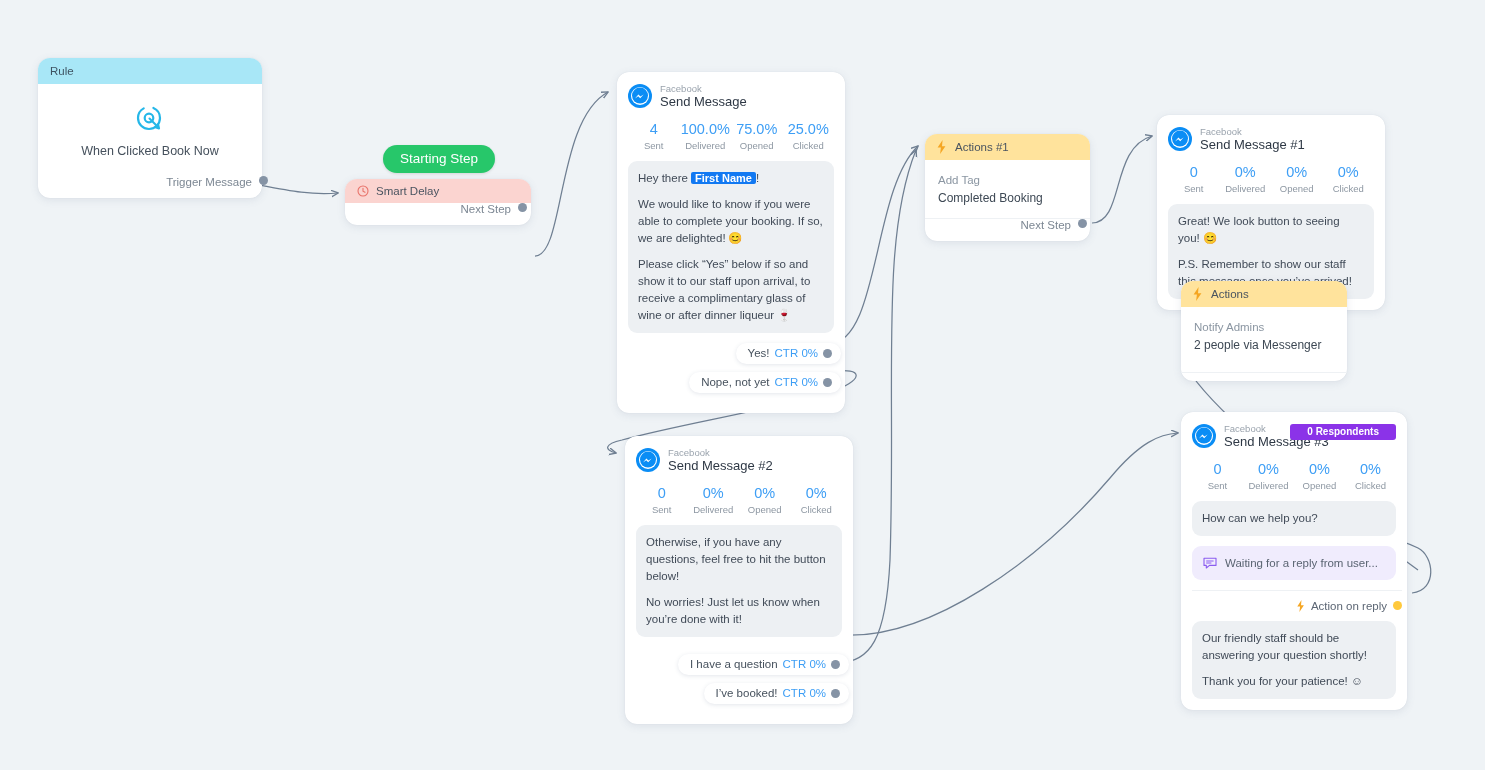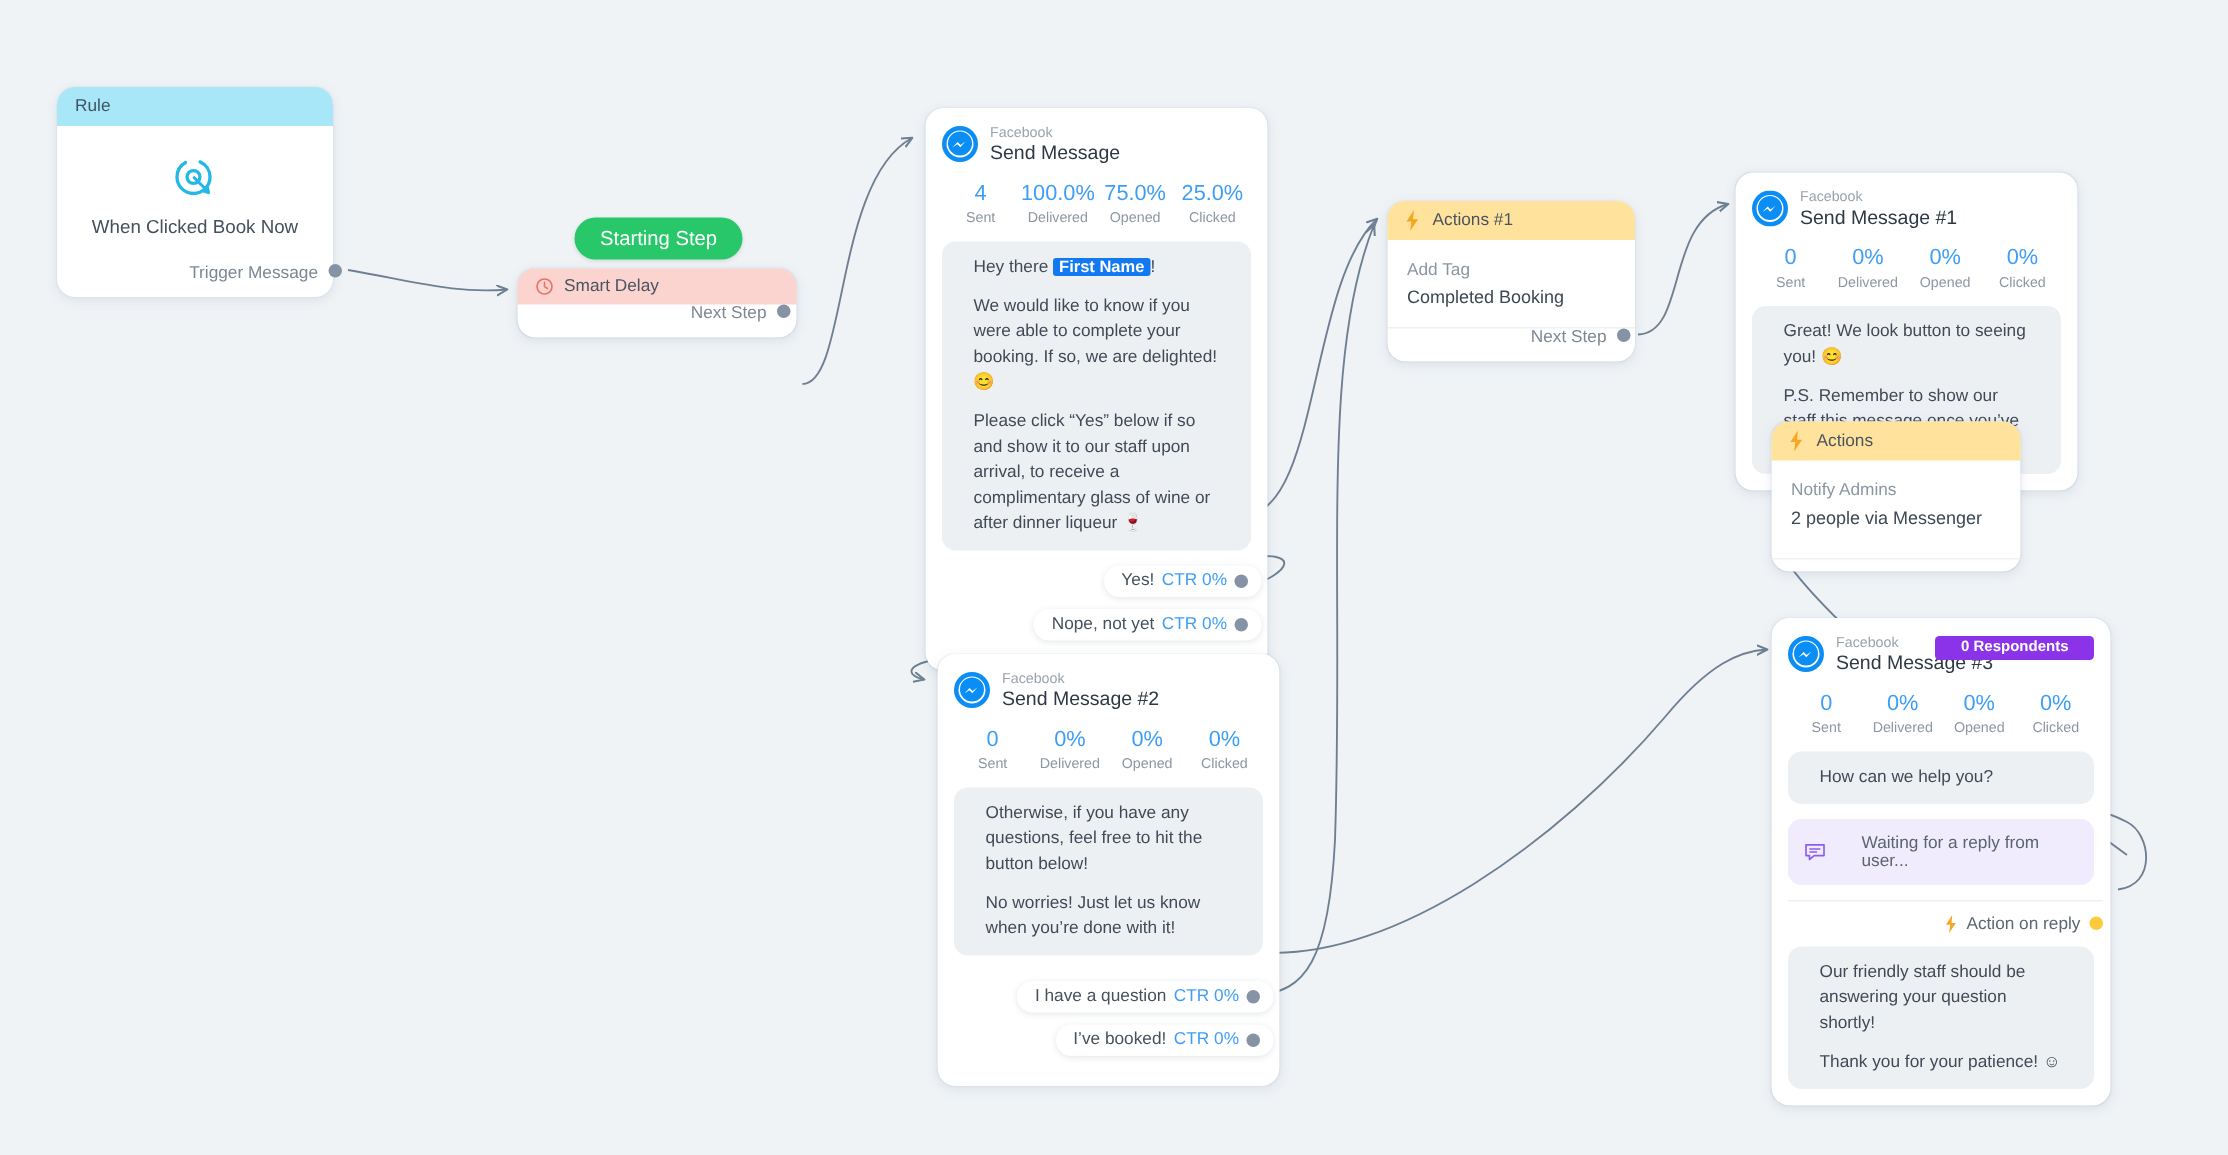--- a/index.html
+++ b/index.html
@@ -27,21 +27,21 @@
   }
   .node {
     position: absolute;
     background: #ffffff;
     border-radius: 12px;
     box-shadow: 0 2px 8px rgba(80,100,130,0.12), 0 0 1px rgba(80,100,130,0.18);
     z-index: 3;
   }
 
   
-  #rule-node { left: 38px; top: 58px; width: 184px; }
+  #rule-node { left: 38px; top: 58px; width: 224px; }
   .rule-head {
     background: #a8e7f7;
     color: #3f5463;
     font-size: 11.5px;
     padding: 7px 12px;
     border-radius: 12px 12px 0 0;
   }
   .rule-body { padding: 16px 12px 4px; text-align: center; }
   .rule-icon { margin: 4px auto 10px; width: 30px; height: 30px; }
   .rule-label { font-size: 12.5px; color: #45505c; padding-bottom: 14px; }
@@ -100,39 +100,39 @@
     font-size: 10px; font-weight: bold;
     padding: 2px 17px 3px; border-radius: 3px;
   }
   .stats { display: flex; margin: 11px 0 10px; }
   .stat { flex: 1; text-align: center; }
   .stat-val { font-size: 14.5px; color: #3d9ef5; line-height: 1.2; }
   .stat-lbl { font-size: 9.5px; color: #8d97a2; margin-top: 2px; }
   .bubble {
     background: #edf0f3;
     border-radius: 9px;
-    padding: 9px 21px;
+    padding: 9px 10px;
     font-size: 11.5px;
     color: #404a57;
     line-height: 1.48;
   }
   .bubble p { margin: 0 0 9px; }
   .bubble p:last-child { margin-bottom: 0; }
   .token {
     background: #1279f2; color: #fff;
     padding: 0 4px; border-radius: 2px;
     font-size: 11px; font-weight: bold;
   }
   .waiting {
     background: #f0ecfd;
     border-radius: 9px;
     padding: 10px 11px;
     font-size: 11.5px;
     color: #5a6472;
-    display: flex; align-items: center; gap: 24px;
+    display: flex; align-items: center; gap: 8px;
     margin-top: 10px;
   }
   .chat-icon { width: 14px; height: 14px; flex: 0 0 auto; }
   .action-reply-row {
     display: flex; align-items: center; justify-content: flex-end;
     gap: 6px; font-size: 11.5px; color: #5c6674;
     padding: 9px 0 9px; margin-right: -6px;
     border-top: 1px solid #eef1f4;
     margin-top: 10px;
   }

